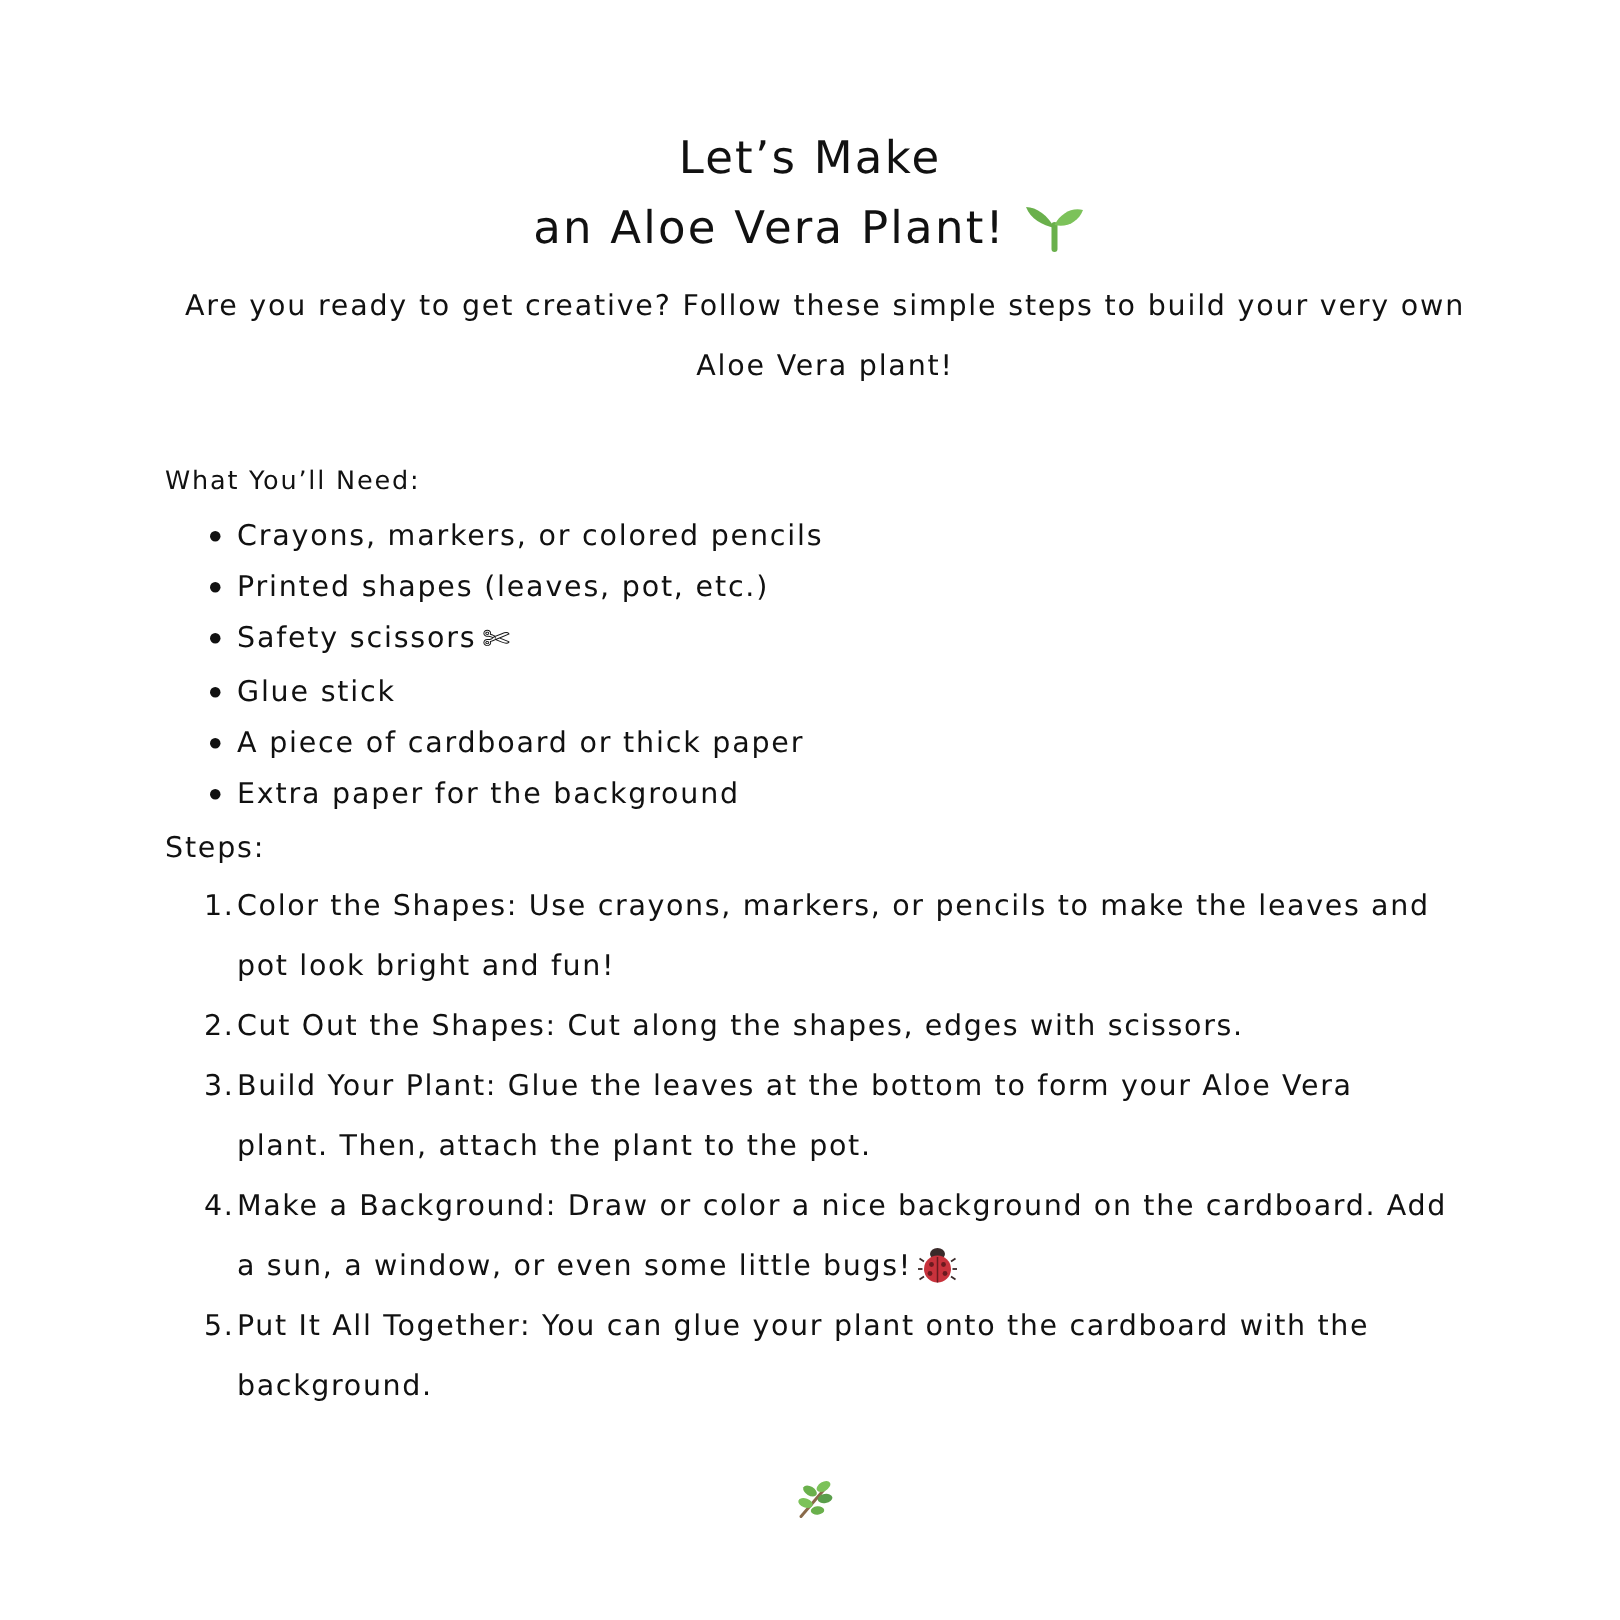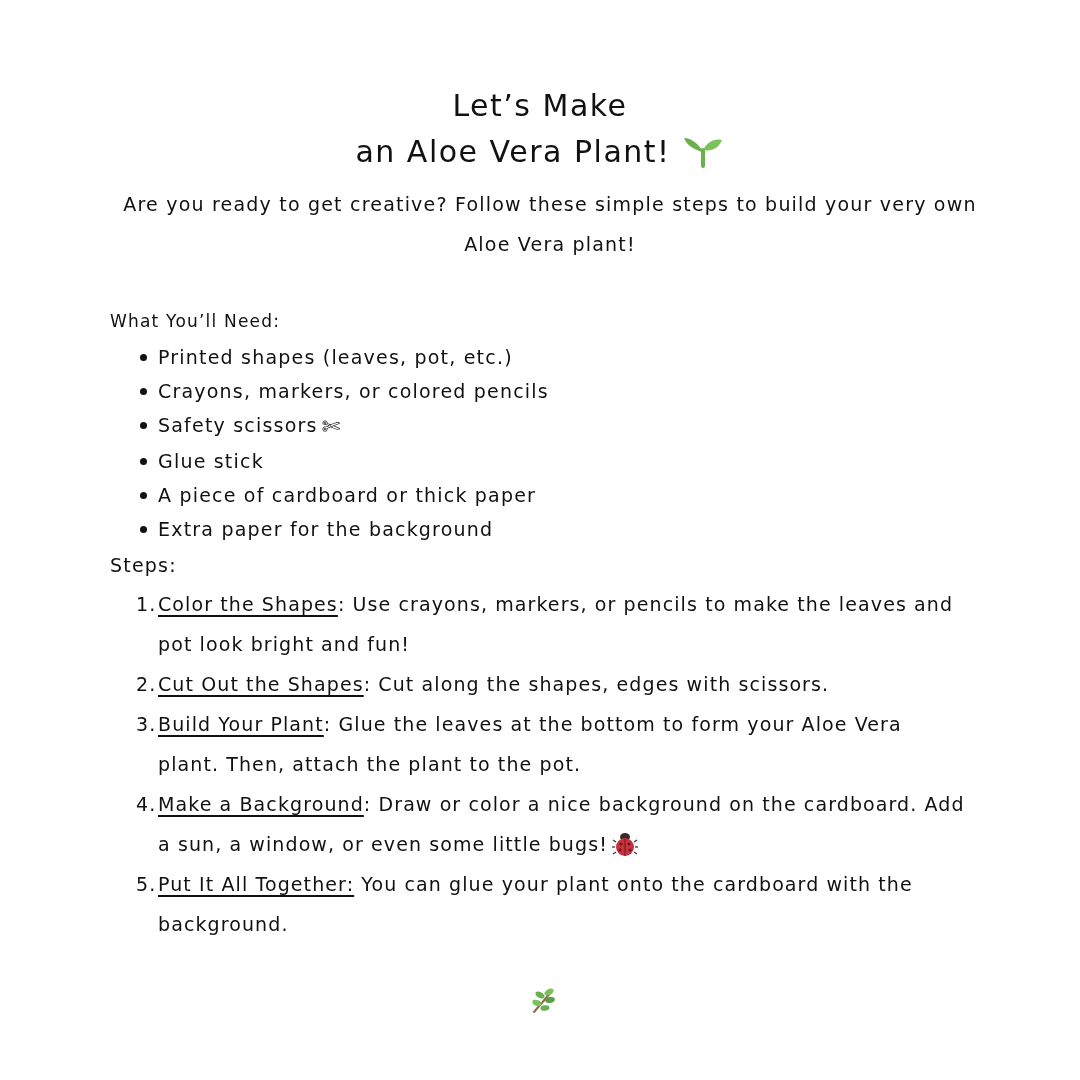--- a/index.html
+++ b/index.html
@@ -106,21 +106,20 @@
     font-size: 19px;
     line-height: 40px;
     letter-spacing: 1.1px;
   }
   .steps-list li .num {
     position: absolute;
     left: 26px;
     top: 0;
   }
   .steps-list li .label {
-    text-decoration: underline;
     text-underline-offset: 4px;
     text-decoration-thickness: 1.5px;
   }
   .ladybug {
     display: inline-block;
     vertical-align: -6px;
     margin-left: 4px;
     width: 26px; height: 26px;
   }
   .outro {
@@ -151,22 +150,22 @@
         <path d="M22 24 C18 16 10 10 3 10 C6 18 14 22 22 24 Z" fill="#6ab04c"></path>
         <path d="M22 22 C26 14 34 10 41 12 C38 20 30 24 22 22 Z" fill="#7cc25a"></path>
       </svg></span>
   </h1>
 
   <p class="intro" style="margin:0;text-align:center;">Are you ready to get creative? Follow these simple steps to build your very own Aloe Vera plant!</p>
 
   <div class="needs-heading">What You’ll Need:</div>
 
   <ul class="needs-list">
+    <li><span class="bullet"></span><span>Crayons, markers, or colored pencils</span></li>
     <li><span class="bullet"></span><span>Printed shapes (leaves, pot, etc.)</span></li>
-    <li><span class="bullet"></span><span>Crayons, markers, or colored pencils</span></li>
     <li><span class="bullet"></span><span>Safety scissors</span><span class="scissors">✄</span></li>
     <li><span class="bullet"></span><span>Glue stick</span></li>
     <li><span class="bullet"></span><span>A piece of cardboard or thick paper</span></li>
     <li><span class="bullet"></span><span>Extra paper for the background</span></li>
   </ul>
 
   <div class="steps-heading">Steps:</div>
 
   <ol class="steps-list">
     <li>

